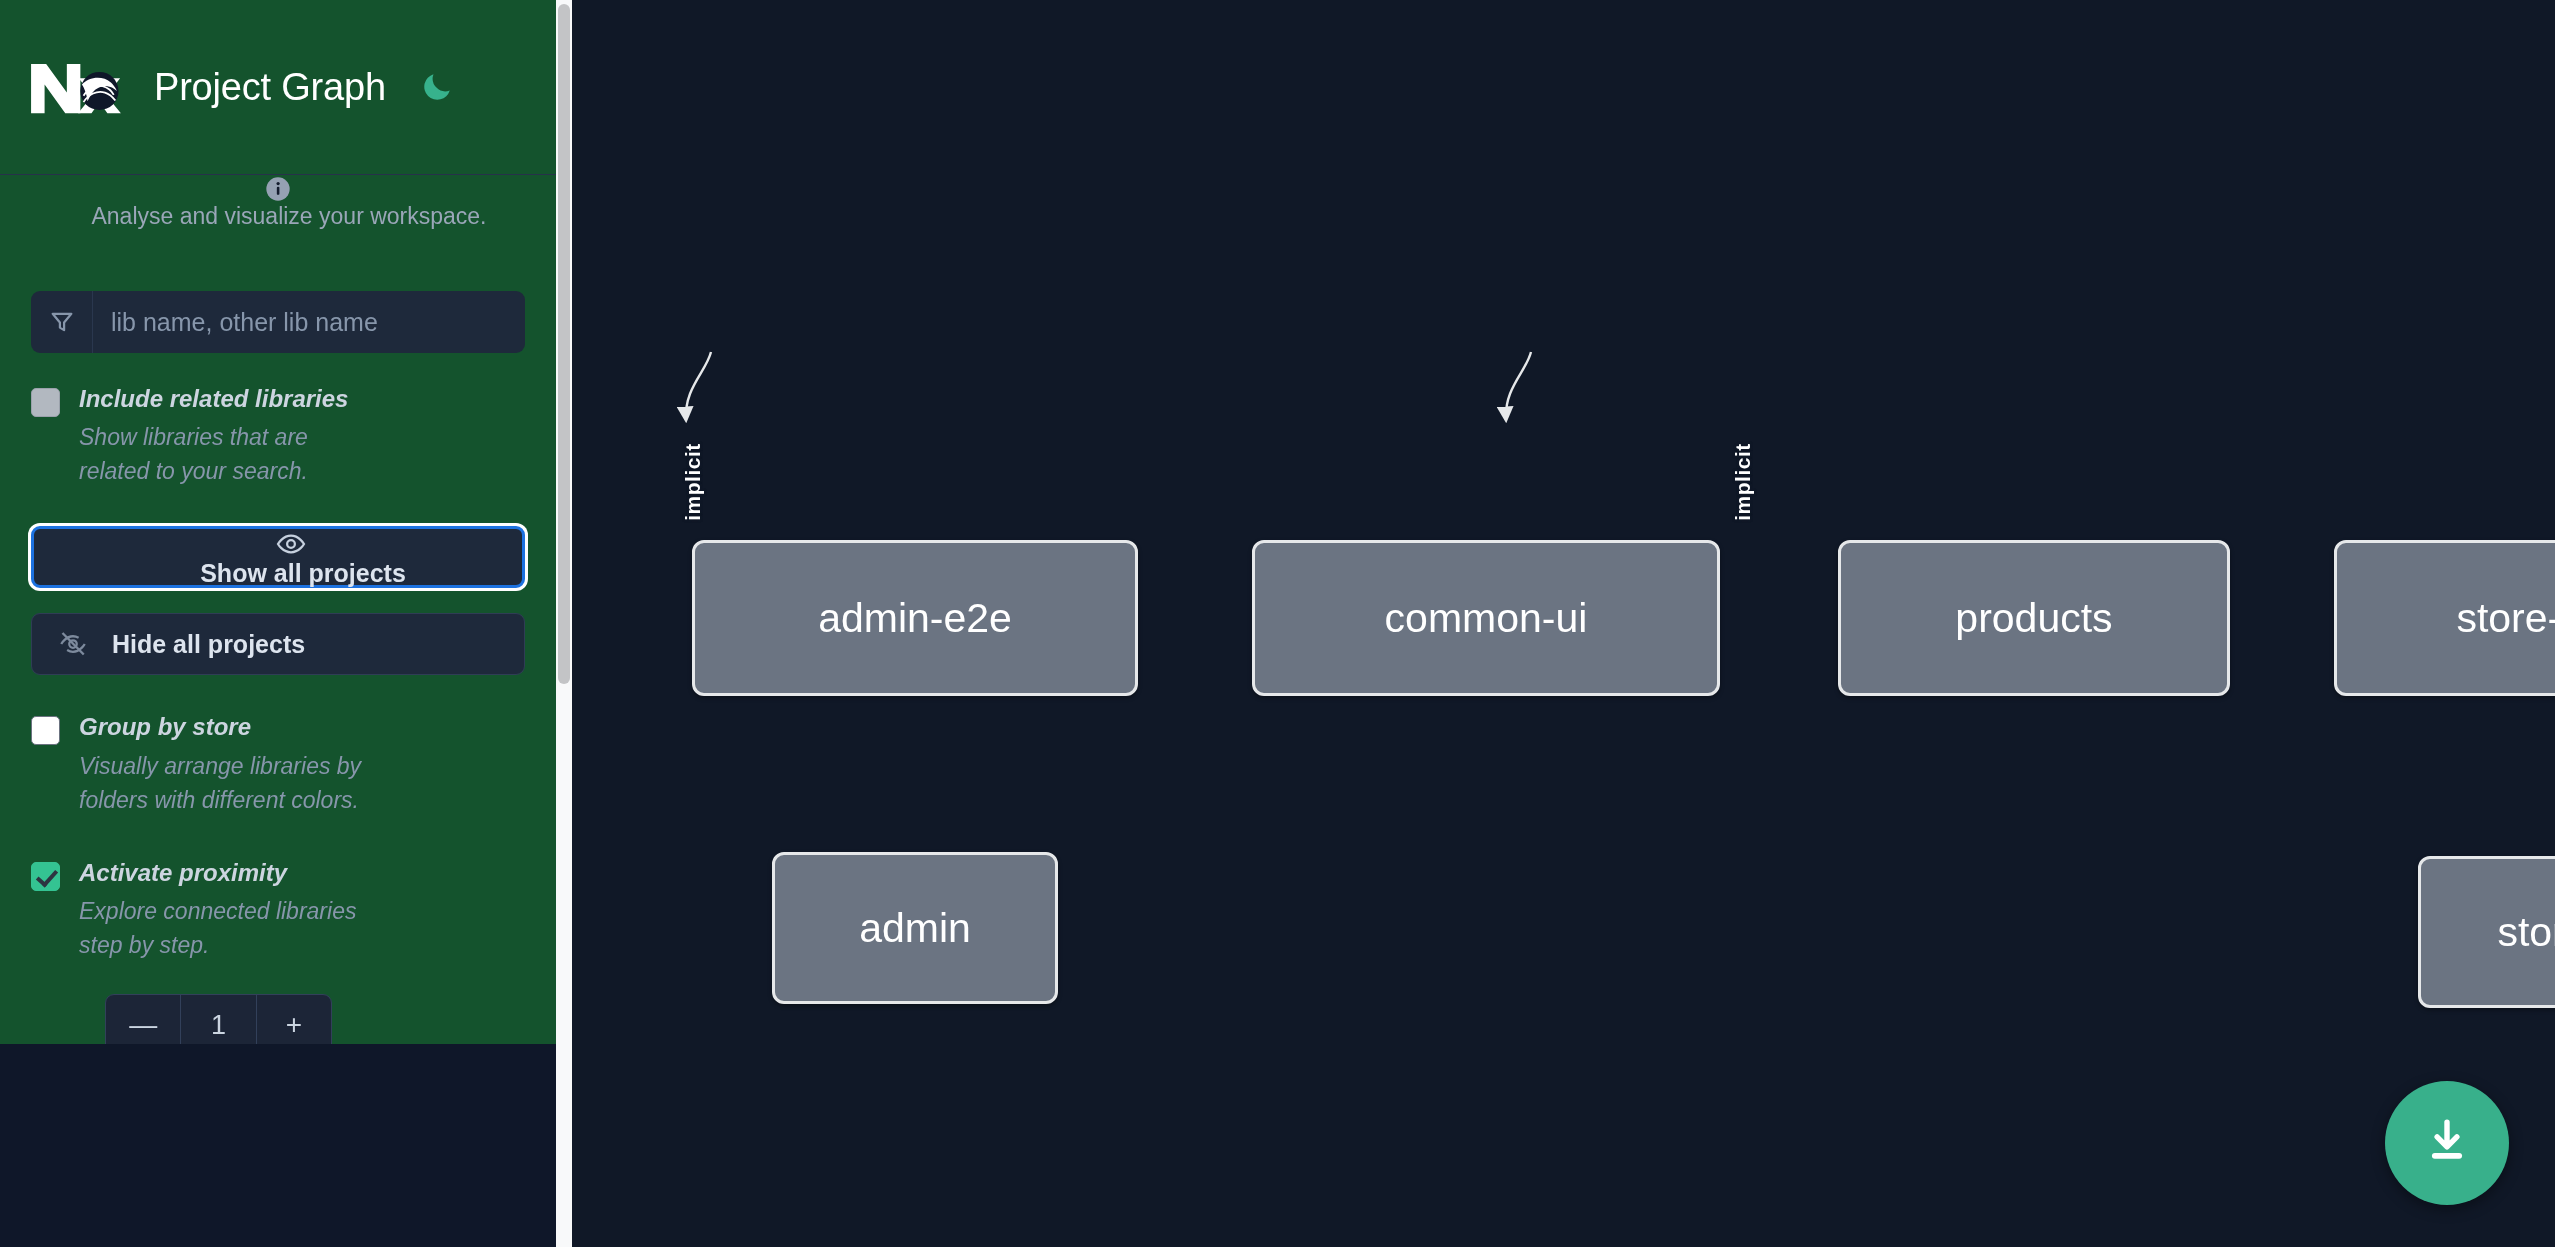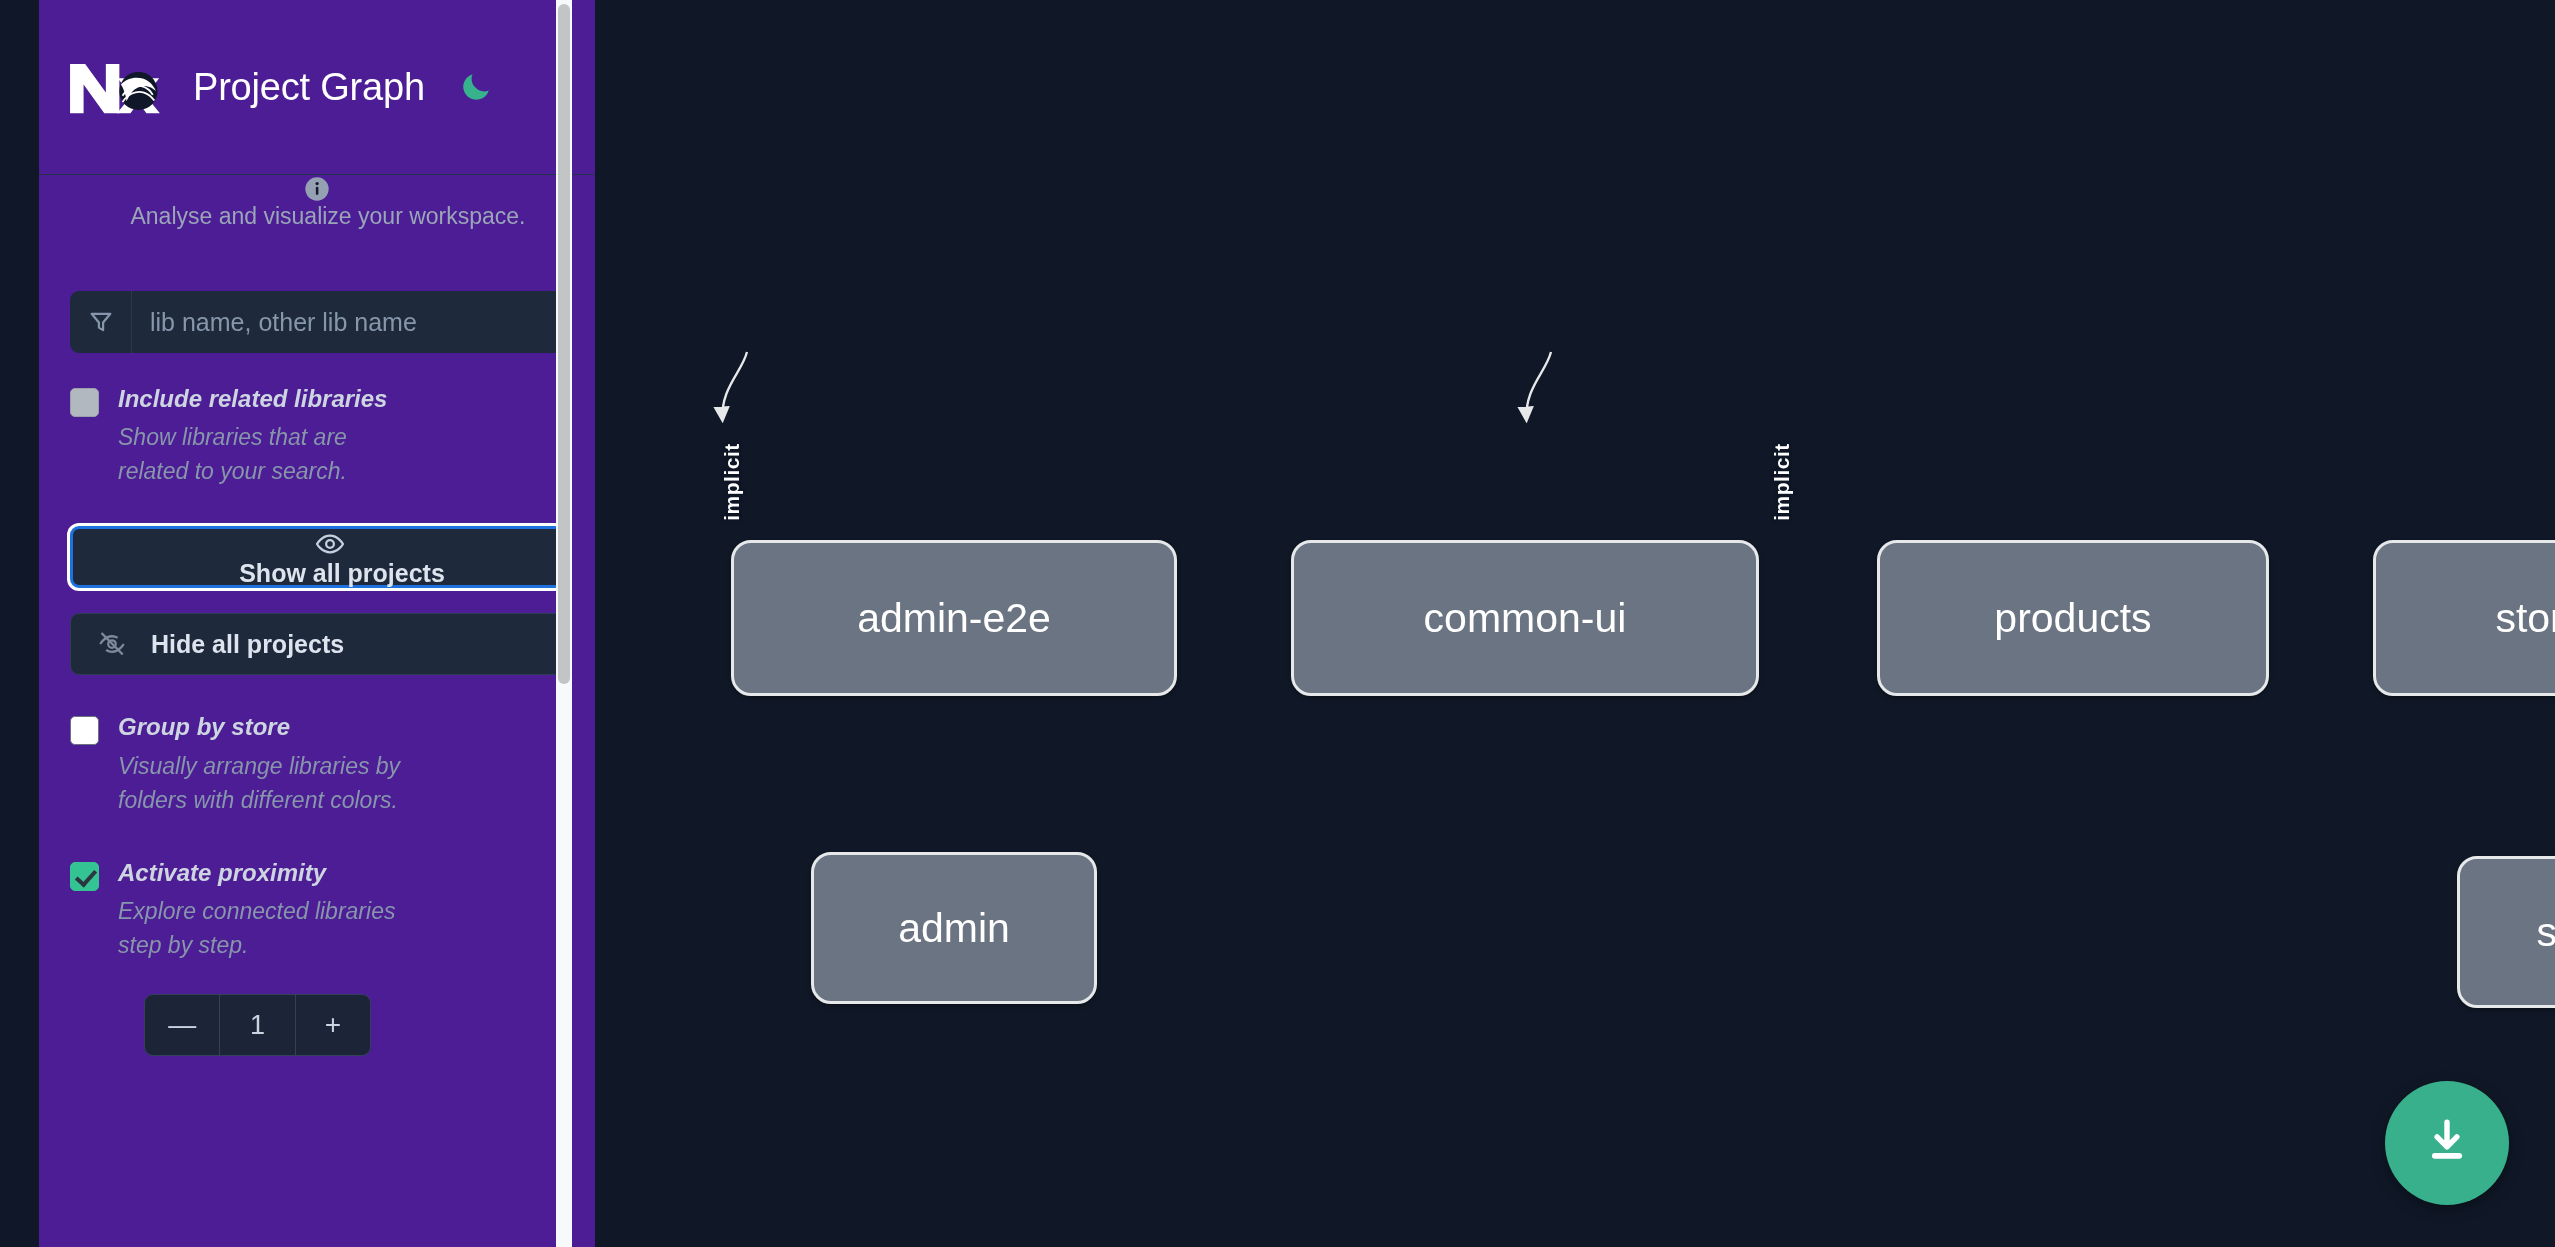--- a/index.html
+++ b/index.html
@@ -7,25 +7,24 @@
     width: 2555px; height: 1247px;
     background: #0f1729;
     font-family: "Liberation Sans", sans-serif;
     overflow: hidden;
   }
   #app { position: relative; width: 2555px; height: 1247px; display: flex; }
 
   
   #sidebar {
     position: relative;
-    width: 556px; height: 1247px;
-    background: #4c1d95;
+    width: 556px; height: 1044px;
+    background: #14532d;
     flex: 0 0 556px;
     overflow: hidden;
-    margin-left: 39px;
   }
   .sb-header {
     height: 175px;
     display: flex; align-items: center;
     padding-left: 26px;
     border-bottom: 1px solid #27314a;
   }
   .nx-logo { width: 96px; height: 62px; flex: 0 0 96px; }
   .app-title {
     color: #ffffff;
@@ -166,21 +165,21 @@
     position: relative;
     flex: 1;
     height: 1247px;
     background: #101827;
     overflow: hidden;
   }
   .node {
     position: absolute;
     background: #6b7482;
     border: 3px solid #e6e8ea;
-    border-radius: 20px;
+    border-radius: 12px;
     display: flex; align-items: center; justify-content: center;
     color: #ffffff;
     font-size: 41px;
     white-space: nowrap;
     cursor: pointer;
     box-shadow: 0 2px 4px rgba(0,0,0,0.35);
   }
   #edges { position: absolute; inset: 0; width: 100%; height: 100%; pointer-events: none; }
   .edge-label {
     position: absolute;

